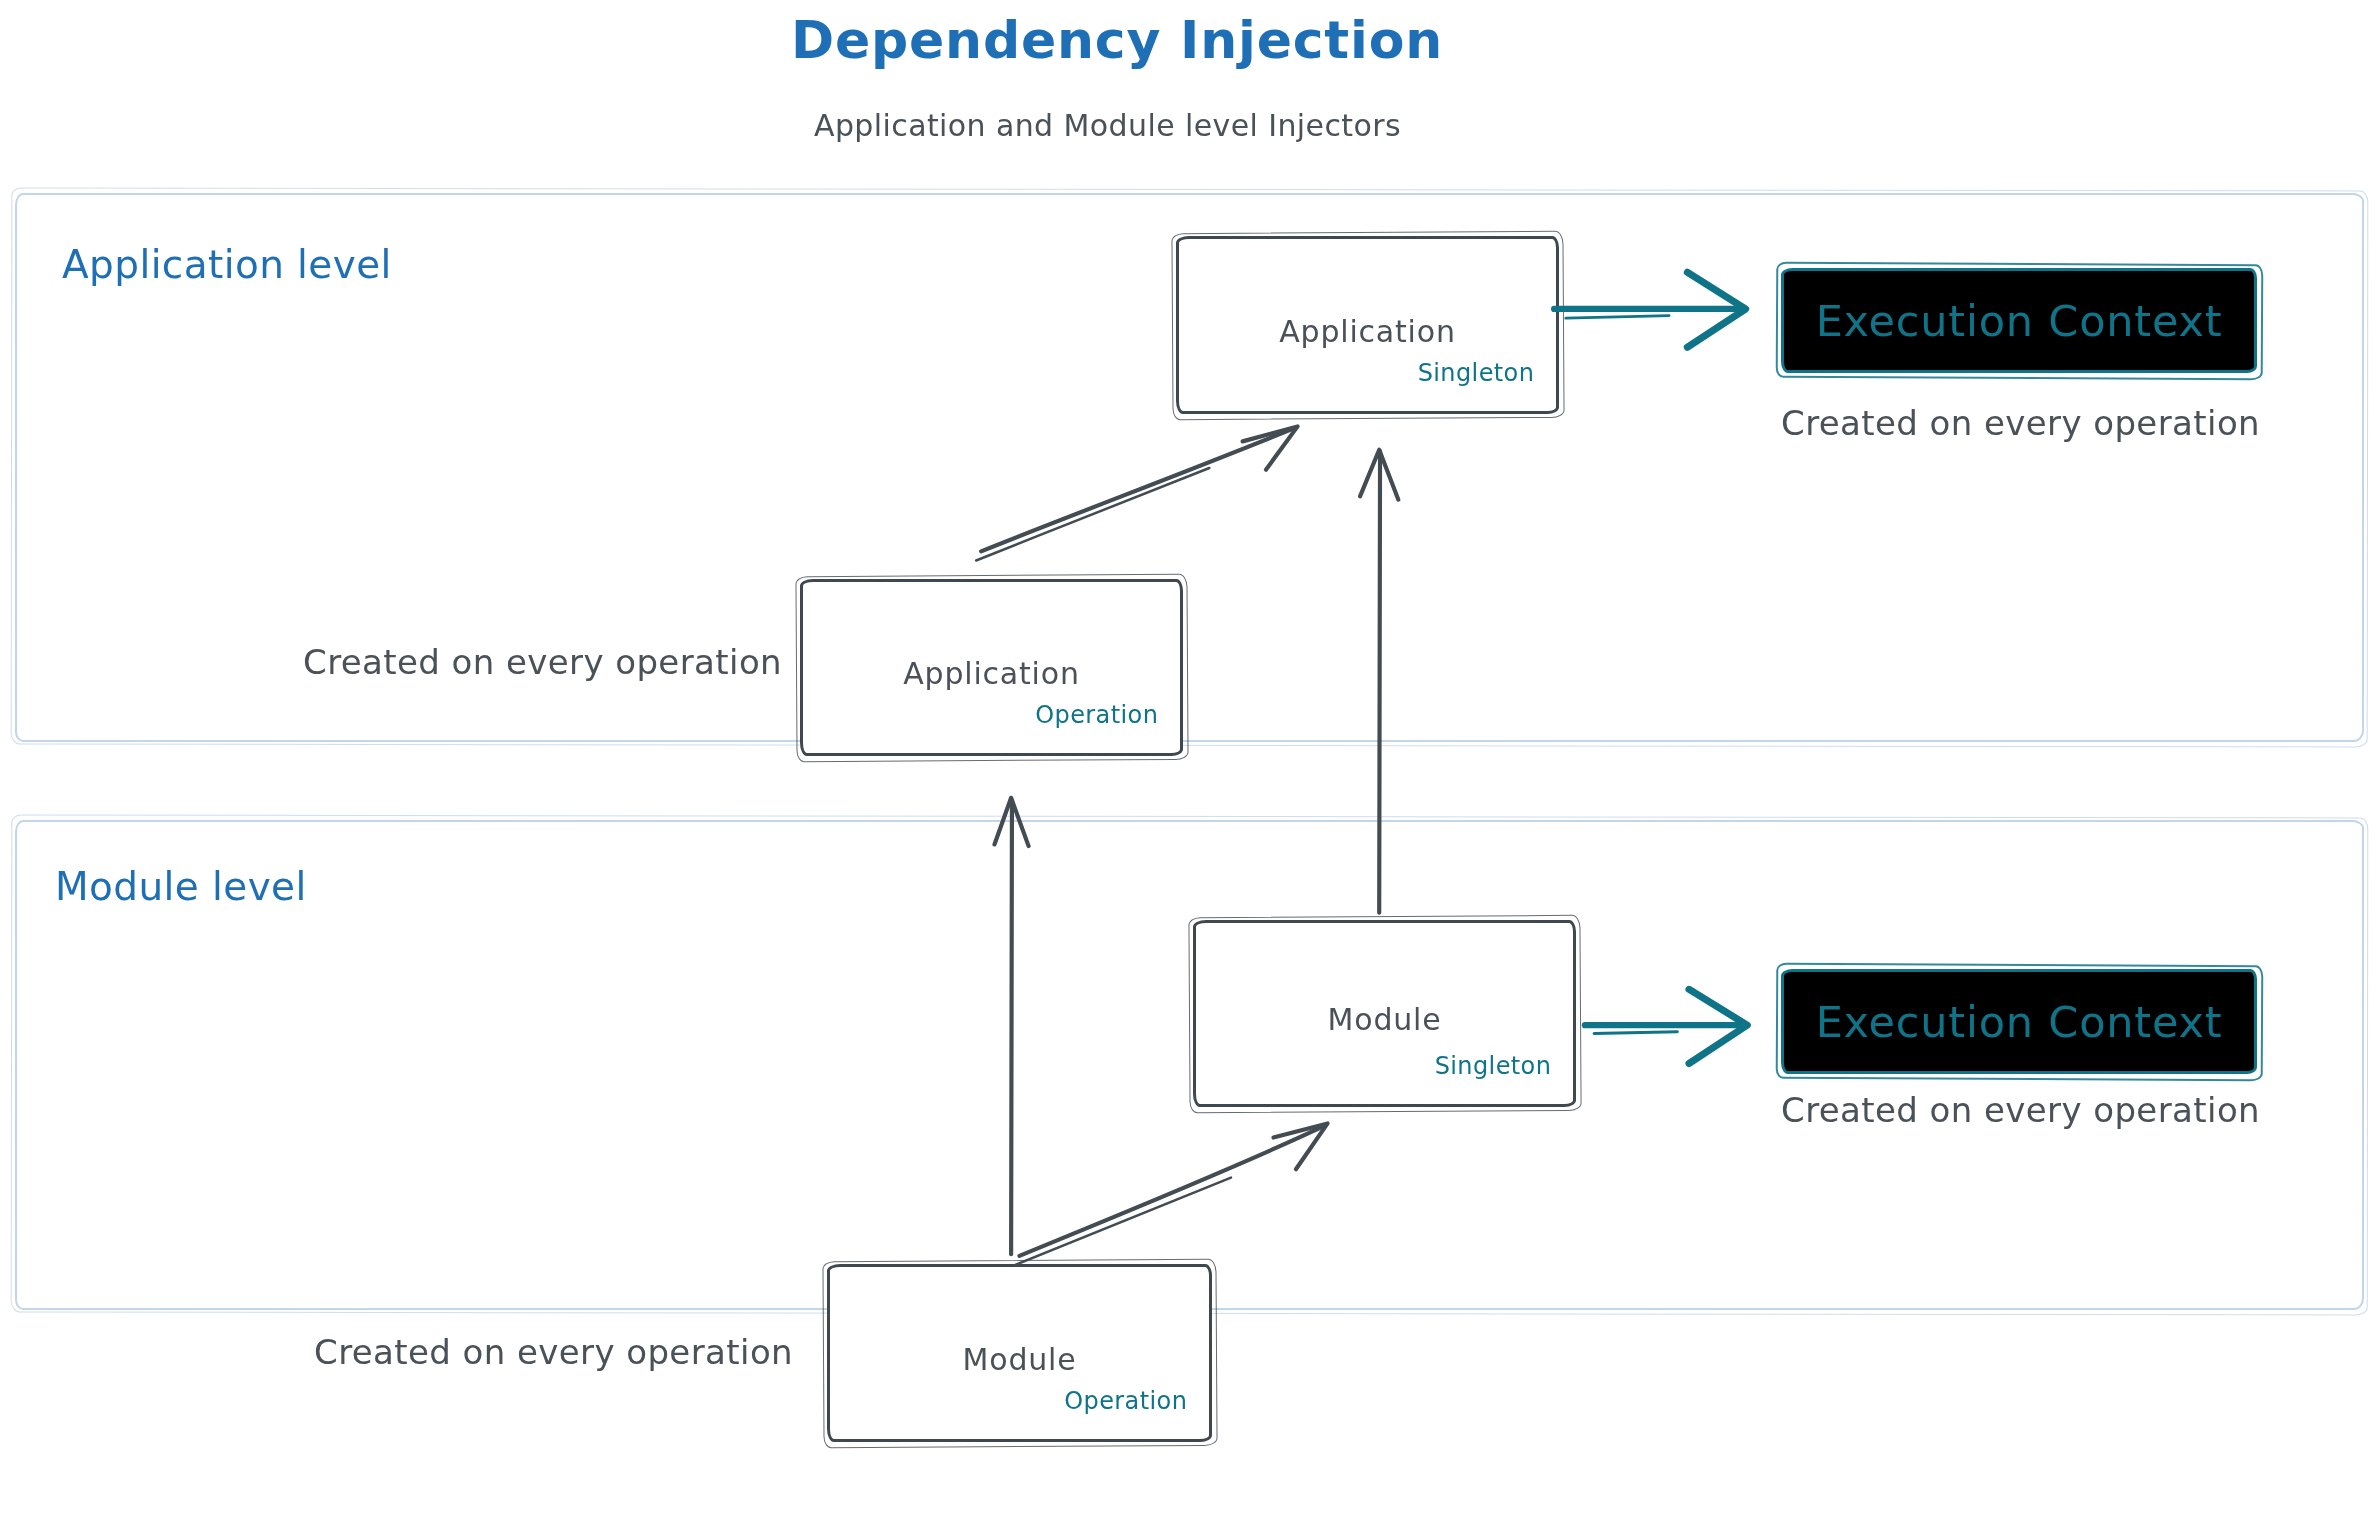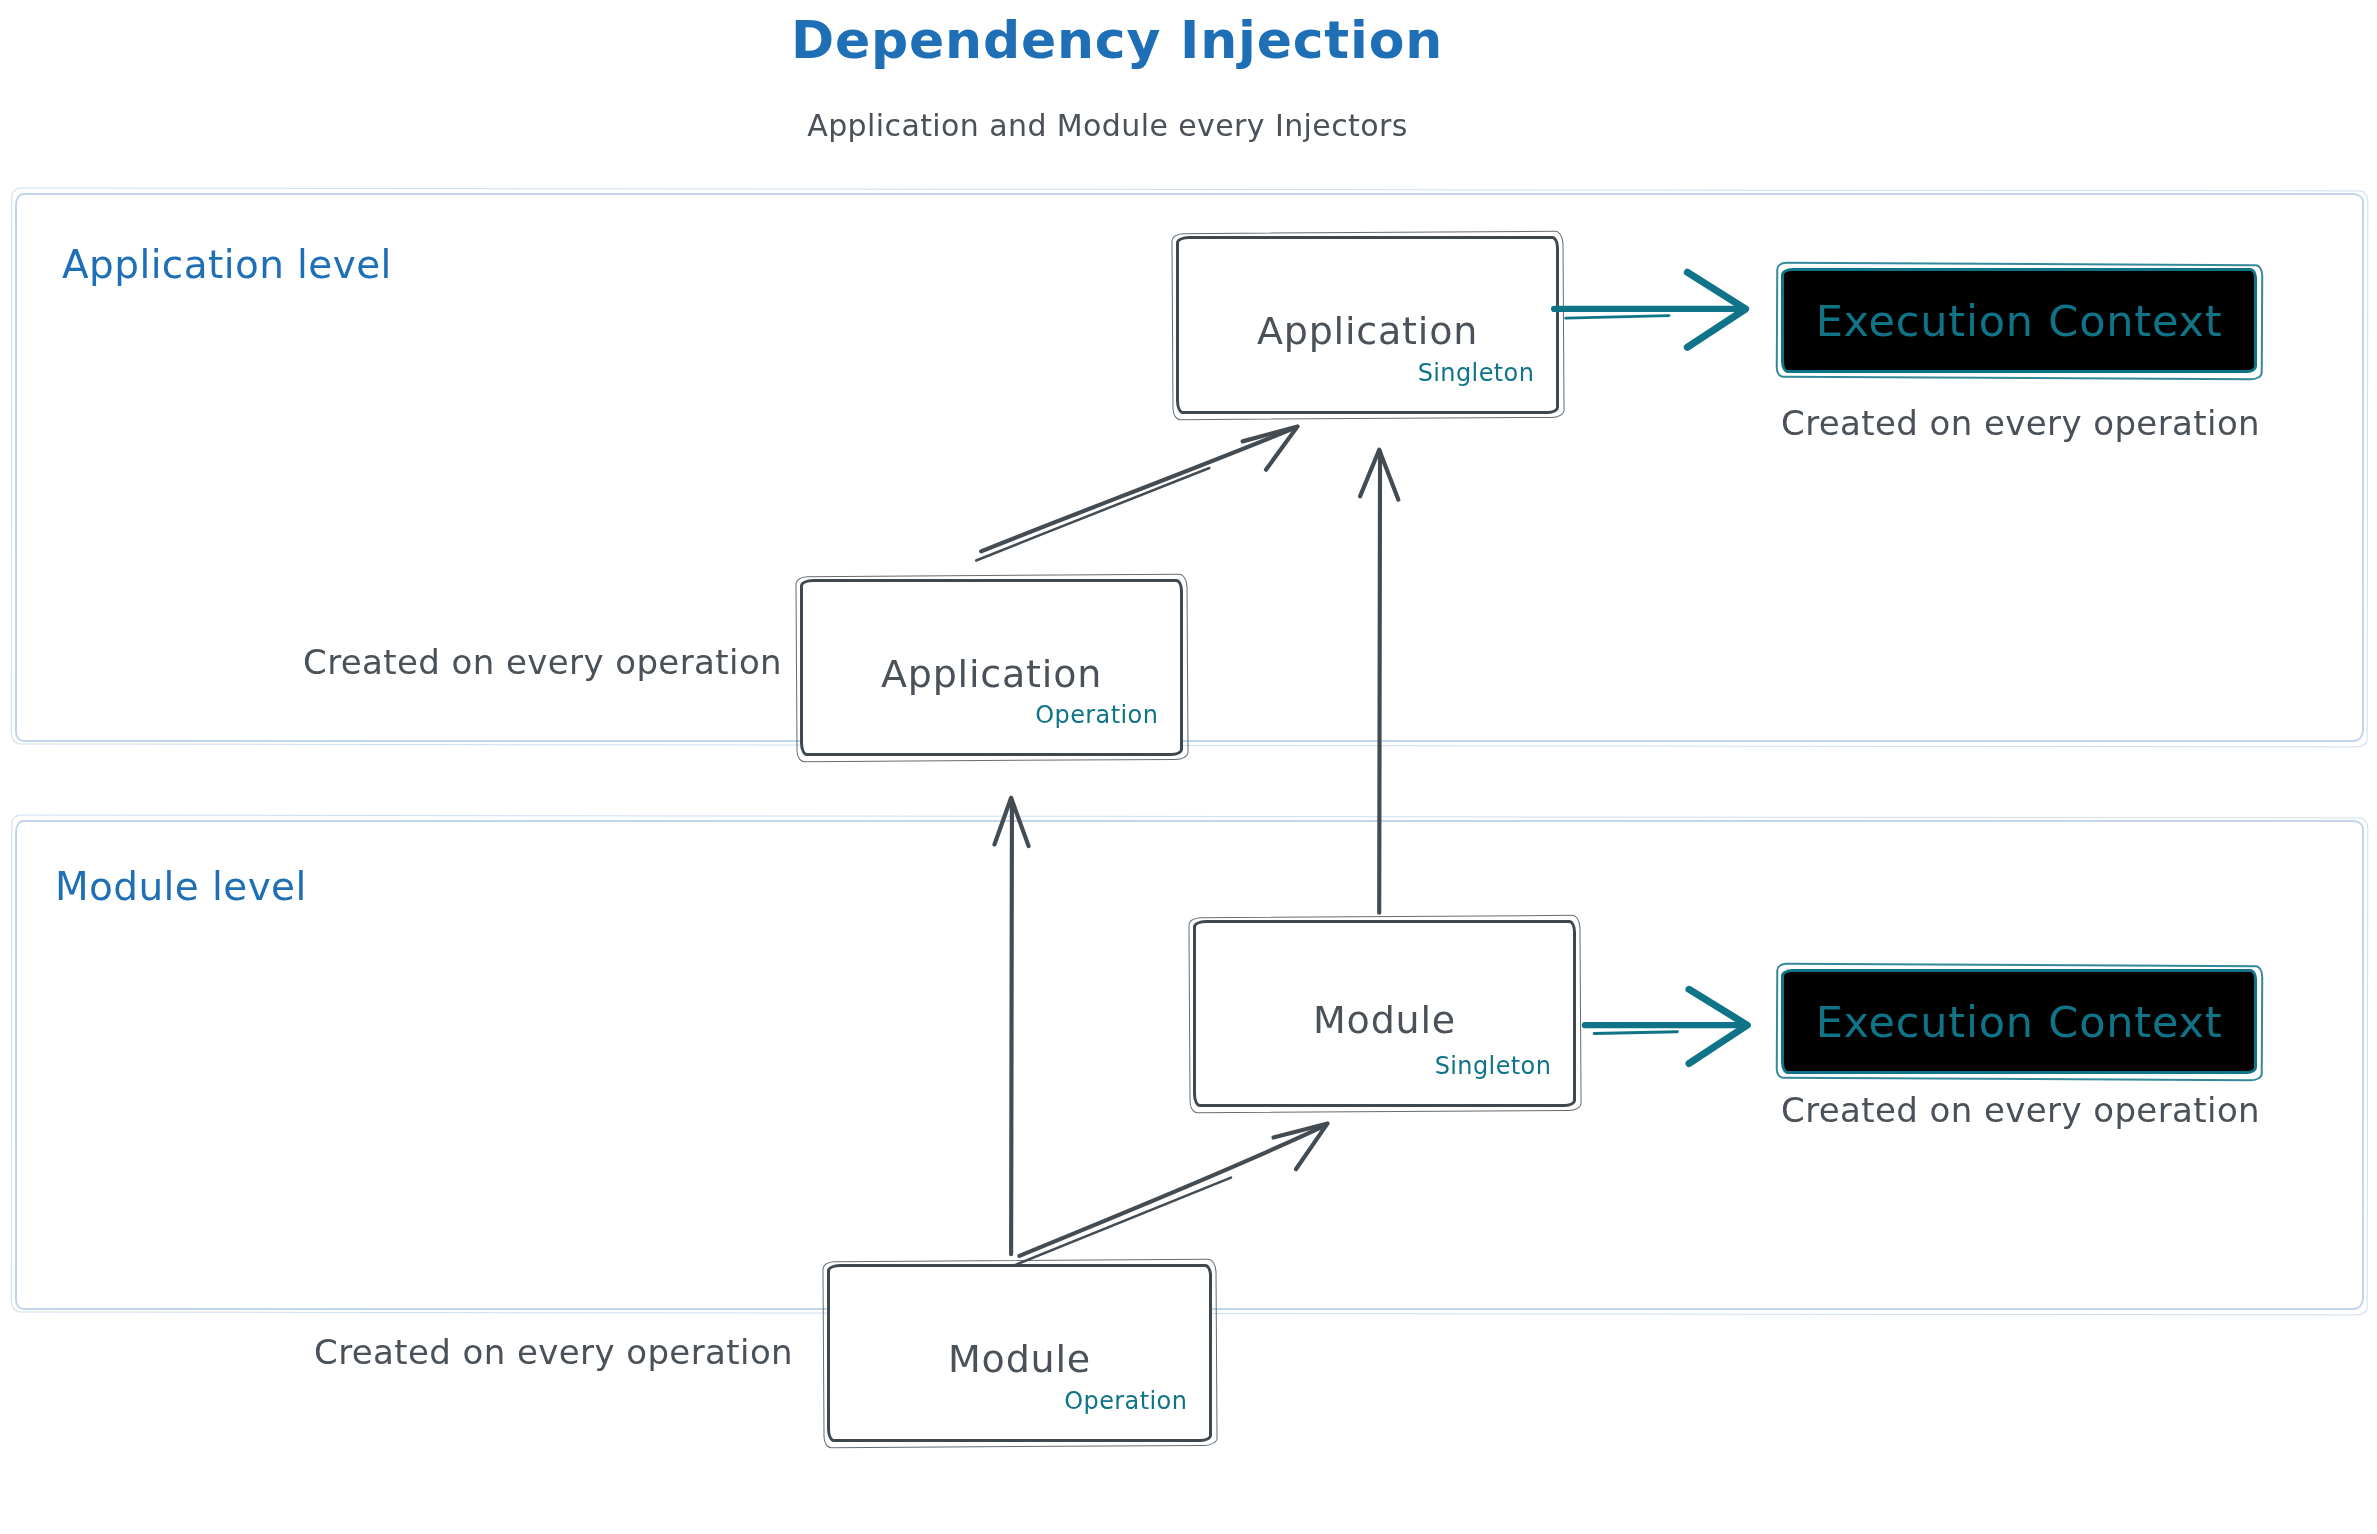--- a/index.html
+++ b/index.html
@@ -52,21 +52,21 @@
     border-radius:13.3px 6.7px 11.7px 6.7px / 6.7px 11.7px 6.7px 13.3px;
     display:flex;align-items:center;justify-content:center;
   }
   .box::before{
     content:"";position:absolute;inset:-7.5px;pointer-events:none;
     border:1.7px solid var(--border);opacity:.8;
     border-radius:11.7px 8.3px 13.3px 7.5px / 8.3px 13.3px 7.5px 11.7px;
     transform:rotate(-.35deg);
   }
   .box-title{
-    font-size:38px;color:var(--text);letter-spacing:0.8px;
+    font-size:30px;color:var(--text);letter-spacing:0.8px;
     transform:translateY(-10px);white-space:nowrap;margin-top:32px;
   }
   .box-scope{
     position:absolute;right:21.7px;bottom:24px;font-size:24px;
     color:var(--teal);letter-spacing:0.4px;white-space:nowrap;
   }
   .ec-box{
     position:absolute;background:#000000;border:3.7px solid var(--teal);
     border-radius:11.7px 6.7px 10px 6.7px / 6.7px 10px 6.7px 11.7px;
     display:flex;align-items:center;justify-content:center;
@@ -109,21 +109,21 @@
   .dk{stroke:var(--arrow);stroke-width:5px;}
   .dk-thin{stroke:var(--arrow);stroke-width:3px;}
   .tl{stroke:var(--teal);stroke-width:7.5px;}
   .tl-thin{stroke:var(--teal);stroke-width:3.5px;}
   .tl-head{stroke:var(--teal);stroke-width:8.5px;}
 </style>
 </head>
 <body>
 
 <div class="page-title">Dependency Injection</div>
-<div class="page-subtitle">Application and Module every Injectors</div>
+<div class="page-subtitle">Application and Module level Injectors</div>
 
 <div class="section section-app">
   <div class="section-label">Application level</div>
 
   <div class="box app-singleton">
     <span class="box-title">Application</span>
     <span class="box-scope">Singleton</span>
   </div>
 
   <div class="ec-box app-ec">

